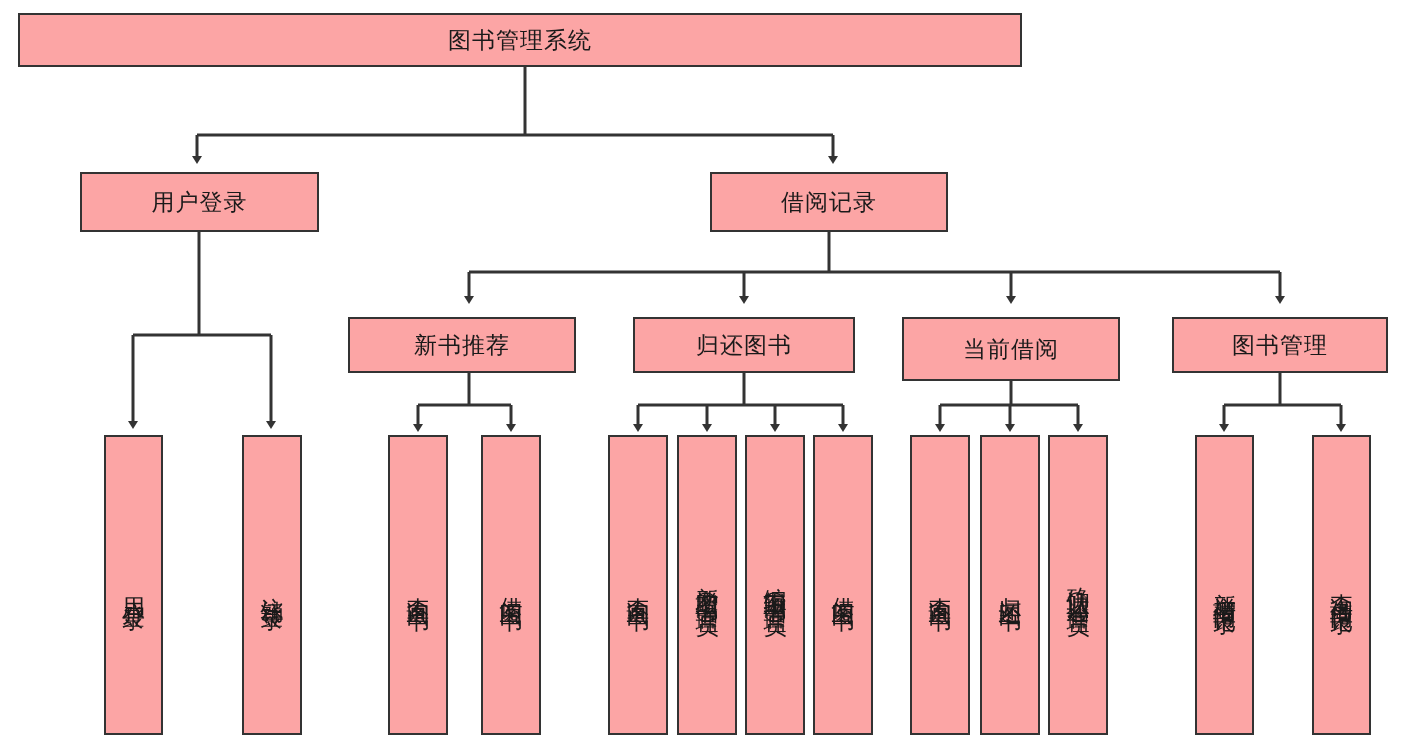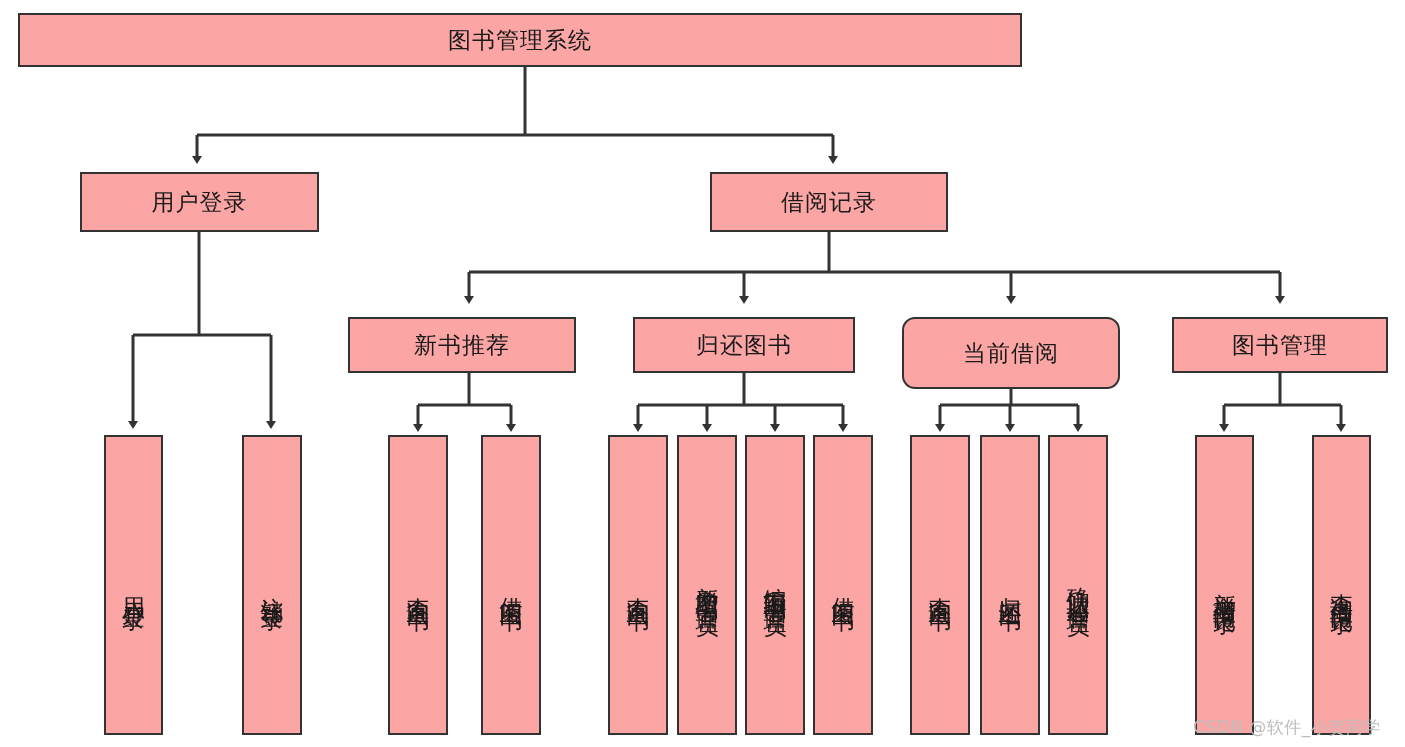--- a/index.html
+++ b/index.html
@@ -124,21 +124,21 @@
   <div class="node horiz" style="left:710px; top:172px; width:238px; height:60px;">
     <span>借阅记录</span>
   </div>
 
   <div class="node horiz" style="left:348px; top:317px; width:228px; height:56px;">
     <span>新书推荐</span>
   </div>
   <div class="node horiz" style="left:633px; top:317px; width:222px; height:56px;">
     <span>归还图书</span>
   </div>
-  <div class="node horiz" style="left:902px; top:317px; width:218px; height:72px;border-radius:13px;">
+  <div class="node horiz" style="left:902px; top:317px; width:218px; height:64px;">
     <span>当前借阅</span>
   </div>
   <div class="node horiz" style="left:1172px; top:317px; width:216px; height:56px;">
     <span>图书管理</span>
   </div>
 
   <div class="node vert" style="left:104px; top:435px; width:59px; height:300px;">
     <span class="vtext">用户登录</span>
   </div>
   <div class="node vert" style="left:242px; top:435px; width:60px; height:300px;">
@@ -175,15 +175,14 @@
     <span class="vtext">确认归还（管理员）</span>
   </div>
 
   <div class="node vert" style="left:1195px; top:435px; width:59px; height:300px;">
     <span class="vtext">新增借阅记录</span>
   </div>
   <div class="node vert" style="left:1312px; top:435px; width:59px; height:300px;">
     <span class="vtext">查询借阅记录</span>
   </div>
 
-  <div class="watermark" style="left:1193px; top:716px;">CSDN @软件_小贺同学</div>
 
 </div>
 
 </body></html>

